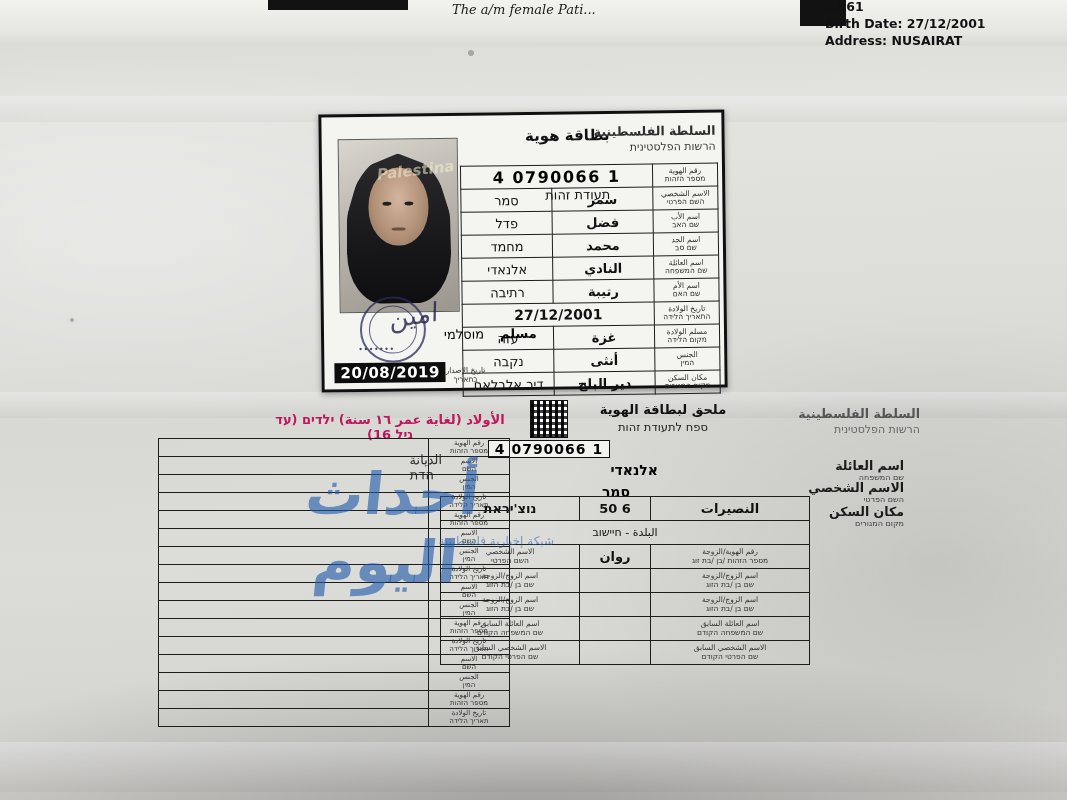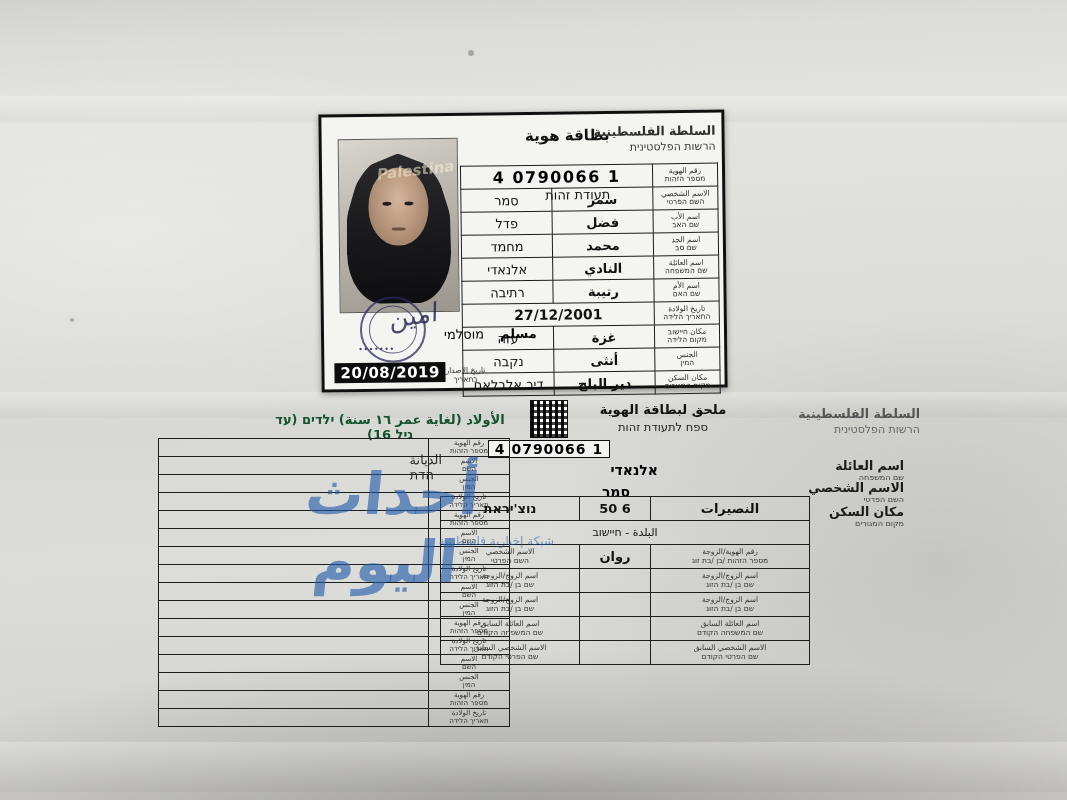--- a/index.html
+++ b/index.html
@@ -334,21 +334,21 @@
     font-size: 11px;
     color: #666;
     direction: rtl;
   }
   .children-title {
     position: absolute;
     top: 12px;
     left: 120px;
     font-size: 13px;
     font-weight: bold;
-    color: #14532d;
+    color: #be185d;
     direction: rtl;
     text-align: center;
     width: 240px;
   }
   .qr {
     position: absolute;
     top: 0px;
     right: 352px;
     width: 36px;
     height: 36px;
@@ -491,20 +491,30 @@
 </style>
 </head>
 <body>
 
 <div id="page">
   <div class="paper"></div>
   <div class="fold" style="top:96px"></div>
   <div class="fold" style="top:392px"></div>
   <div class="fold" style="top:742px;height:50px"></div>
 
+  <div class="top-strip">
+    <div class="blackbox" style="left:268px;top:-10px;width:140px;height:20px"></div>
+    <div class="blackbox" style="left:800px;top:-4px;width:46px;height:30px"></div>
+    <div class="top-mid-text">The a/m female Pati...</div>
+    <div class="top-right-block">
+      <div>…061</div>
+      <div>Birth Date: 27/12/2001</div>
+      <div>Address:  NUSAIRAT</div>
+    </div>
+  </div>
   <div class="blur-dot" style="left:468px;top:50px"></div>
   <div class="blur-dot" style="left:70px;top:318px;width:4px;height:4px"></div>
 
   <div id="id-card">
     <div class="inner">
       <div class="id-title-ar">بطاقة هوية</div>
       <div class="id-title-he">תעודת זהות</div>
       <div class="auth-ar">السلطة الفلسطينية</div>
       <div class="auth-he">הרשות הפלסטינית</div>
 
@@ -574,21 +584,21 @@
         </tr>
         <tr>
           <td class="lbl">
             <span class="a">تاريخ الولادة</span>
             <span class="h">התאריך הלידה</span>
           </td>
           <td class="val-wide" colspan="2">27/12/2001</td>
         </tr>
         <tr>
           <td class="lbl">
-            <span class="a">مكان חיישוב</span>
+            <span class="a">مسلم الولادة</span>
             <span class="h">מקום הלידה</span>
           </td>
           <td class="val-ar">غزة</td>
           <td class="val-he">עזה</td>
         </tr>
         <tr>
           <td class="lbl">
             <span class="a">الجنس</span>
             <span class="h">המין</span>
           </td>

